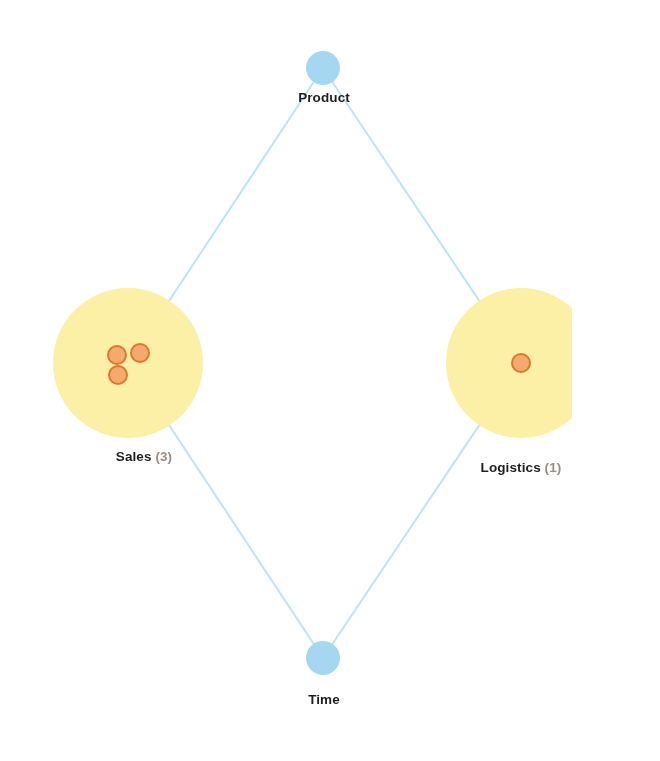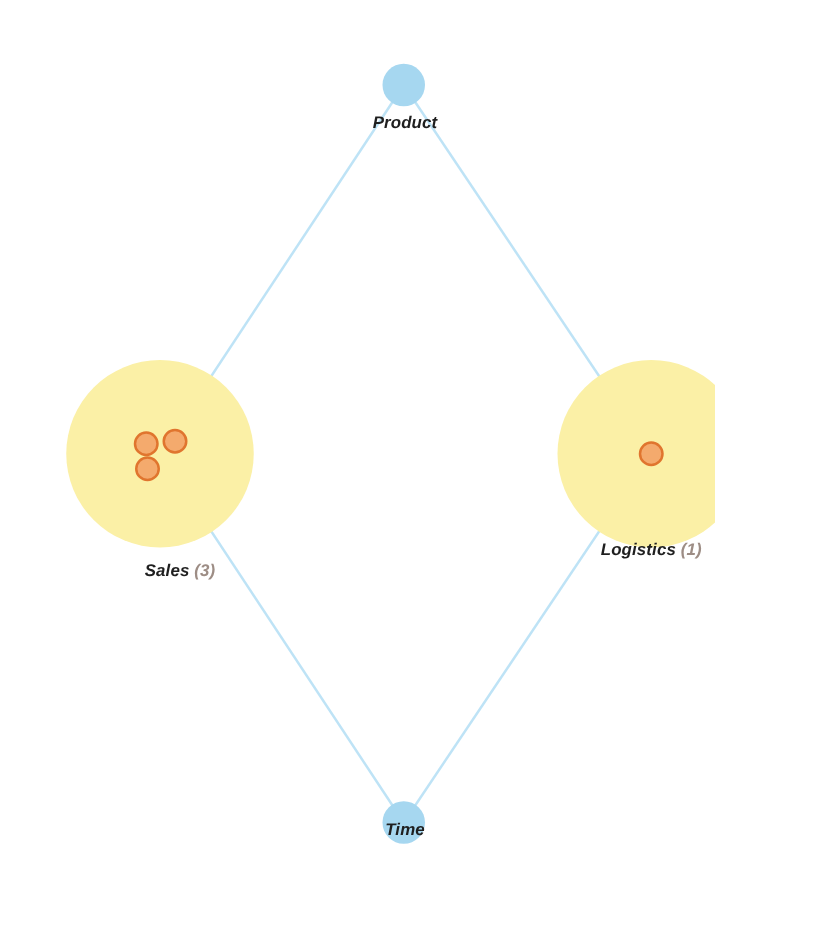--- a/index.html
+++ b/index.html
@@ -7,21 +7,20 @@
     padding: 0;
     background: #ffffff;
     font-family: "Liberation Sans", sans-serif;
   }
   .canvas {
     position: relative;
     width: 572px;
     height: 761px;
     background: #ffffff;
     overflow: hidden;
-    font-style: italic;
   }
   .edges-layer {
     position: absolute;
     left: 0;
     top: 0;
     width: 660px;
     height: 761px;
   }
   .edge {
     stroke: #bee3f6;
@@ -65,23 +64,23 @@
   
   #node-product { left: 306px; top: 51px; }
   #label-product { left: 324px; top: 90px; }
   #node-sales { left: 53px; top: 288px; }
   #sales-dot-1 { left: 54px; top: 57px; }
   #sales-dot-2 { left: 77px; top: 55px; }
   #sales-dot-3 { left: 55px; top: 77px; }
   #label-sales { left: 144px; top: 449px; }
   #node-logistics { left: 446px; top: 288px; }
   #logistics-dot-1 { left: 65px; top: 65px; }
-  #label-logistics { left: 521px; top: 432px; }
+  #label-logistics { left: 521px; top: 460px; }
   #node-time { left: 306px; top: 641px; }
-  #label-time { left: 324px; top: 656px; }
+  #label-time { left: 324px; top: 692px; }
 </style>
 </head>
 <body>
 
 <div class="canvas">
 
   <svg class="edges-layer" viewBox="0 0 660 761">
     <line class="edge" x1="323" y1="68" x2="128" y2="363"></line>
     <line class="edge" x1="323" y1="68" x2="521" y2="363"></line>
     <line class="edge" x1="128" y1="363" x2="323" y2="658"></line>

